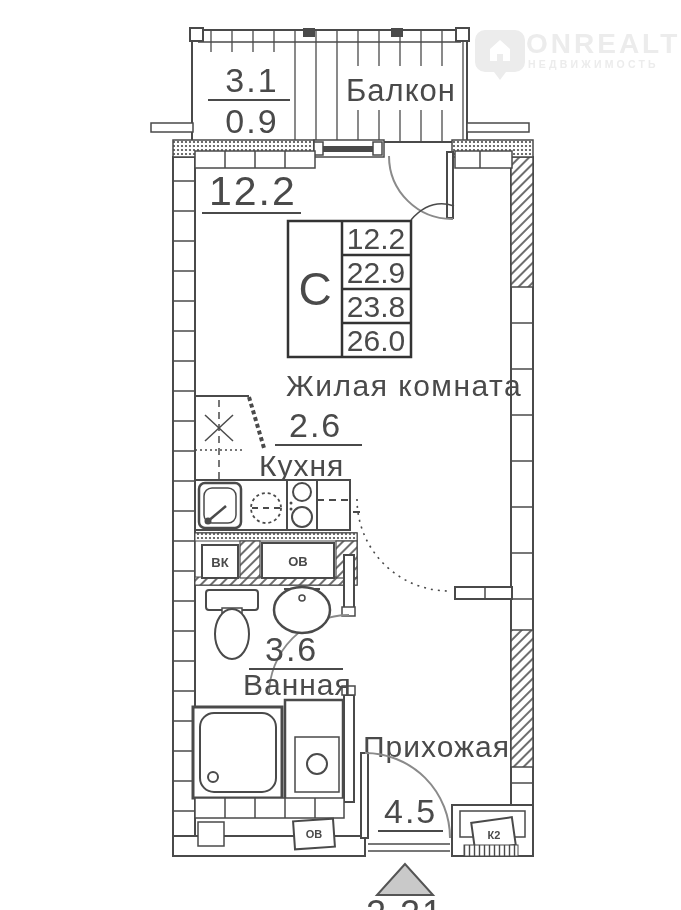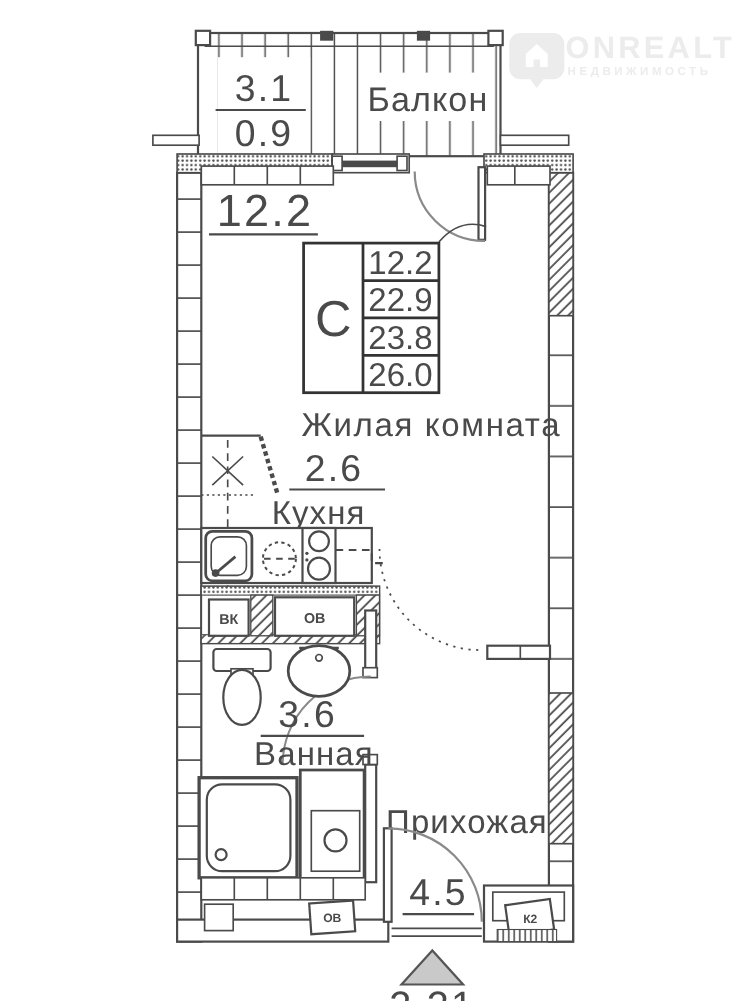--- a/index.html
+++ b/index.html
@@ -1,17 +1,17 @@
 <!DOCTYPE html>
 <html><head>
 <meta charset="utf-8">
 <style>
   html,body{margin:0;padding:0;}
   body{width:681px;height:910px;overflow:hidden;background:#fff;position:relative;}
-  .canvas{position:absolute;left:0;top:0;width:547px;height:910px;}
+  .canvas{position:absolute;left:12px;top:0;width:547px;height:910px;}
   svg{position:absolute;left:0;top:0;}
   .t{fill:#4a4a4a;font-family:"Liberation Sans",sans-serif;}
   .wm{fill:#ececec;font-family:"Liberation Sans",sans-serif;font-weight:bold;}
 </style>
 </head>
 <body>
 
 <div class="canvas">
 <svg width="681" height="910" viewBox="0 0 681 910">
   <defs>

